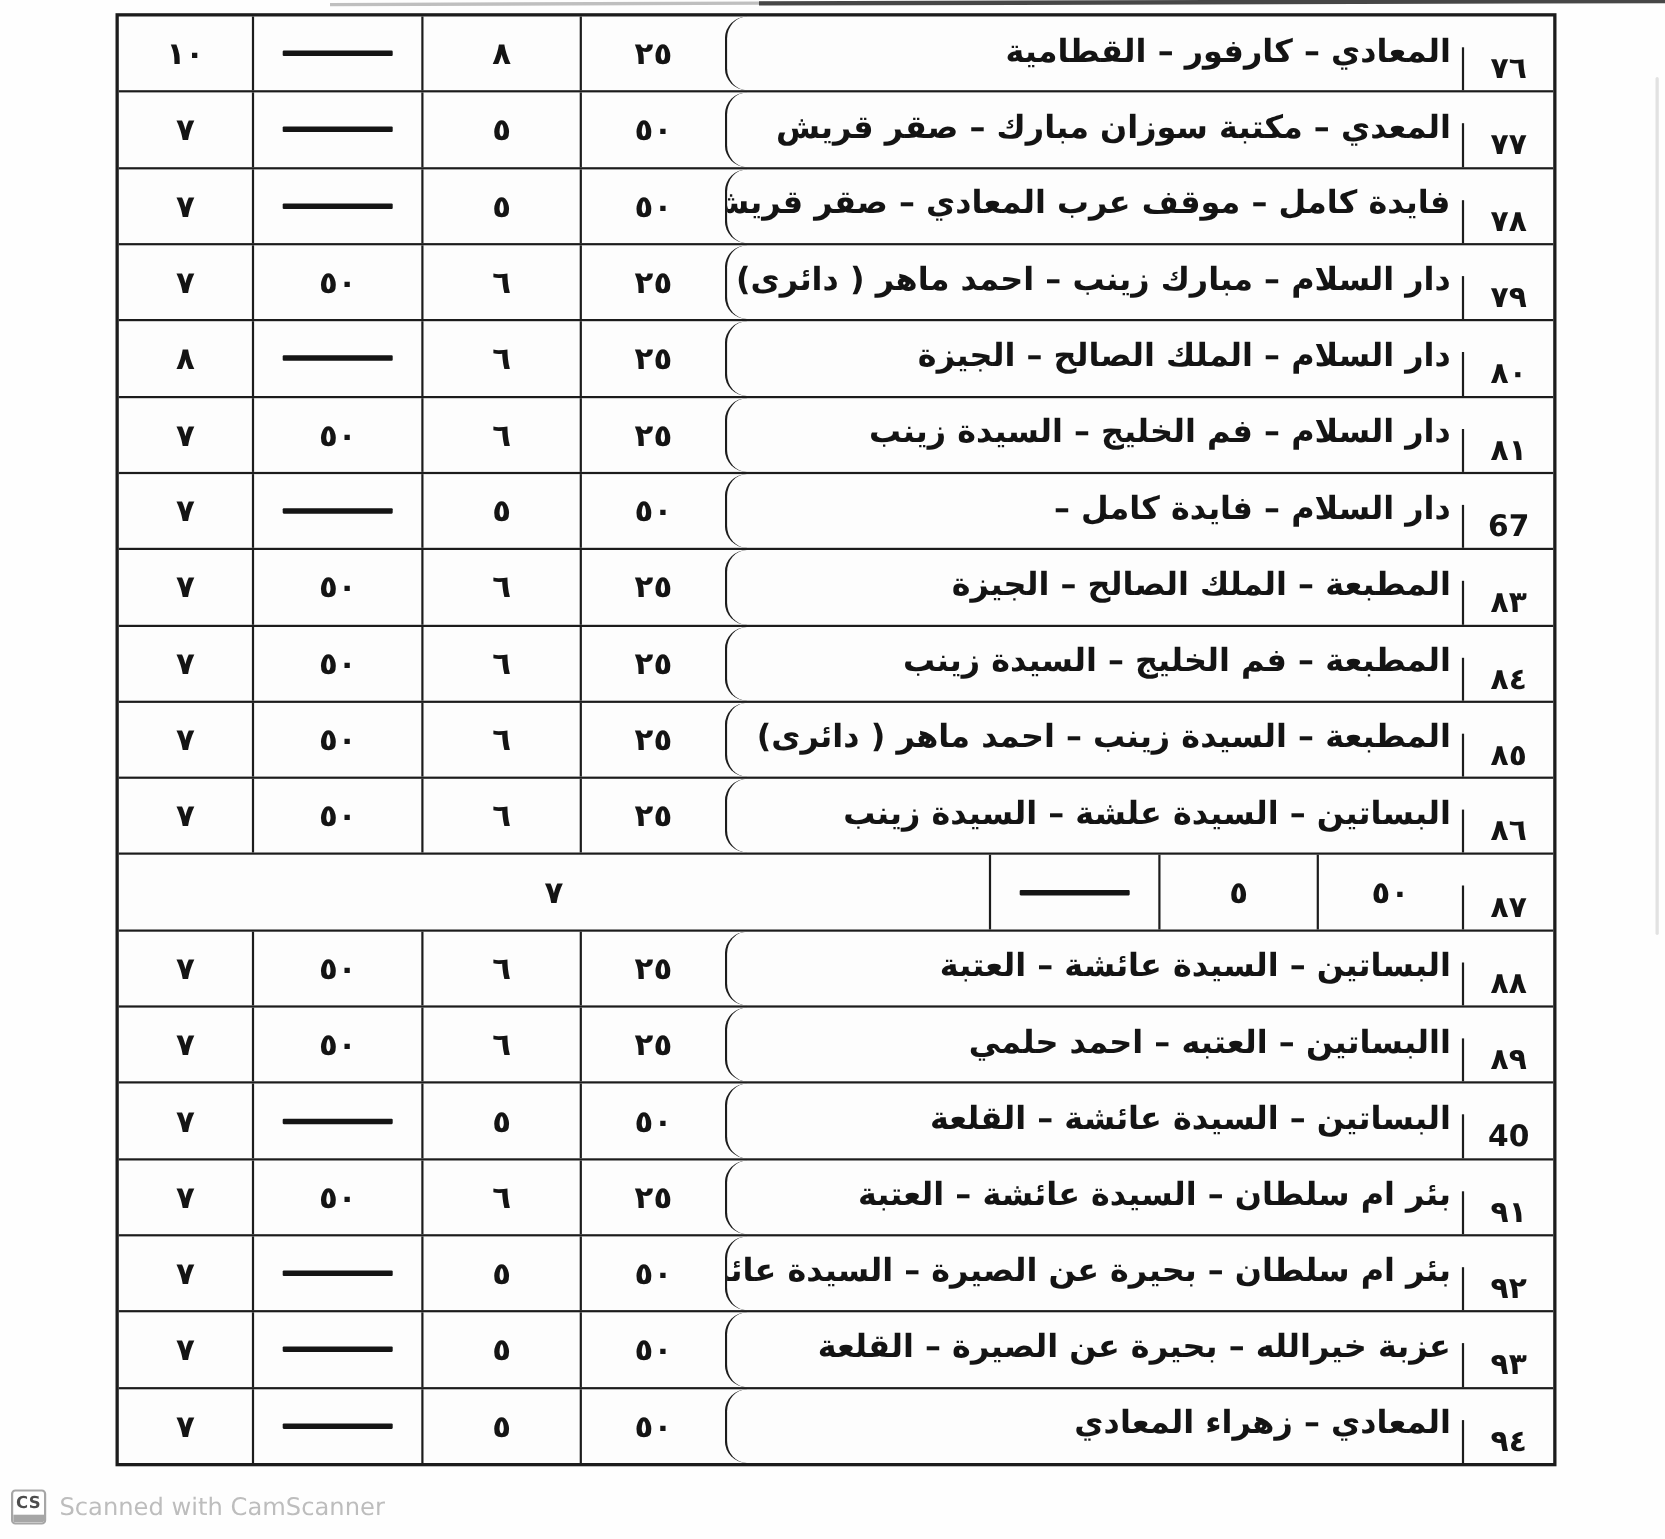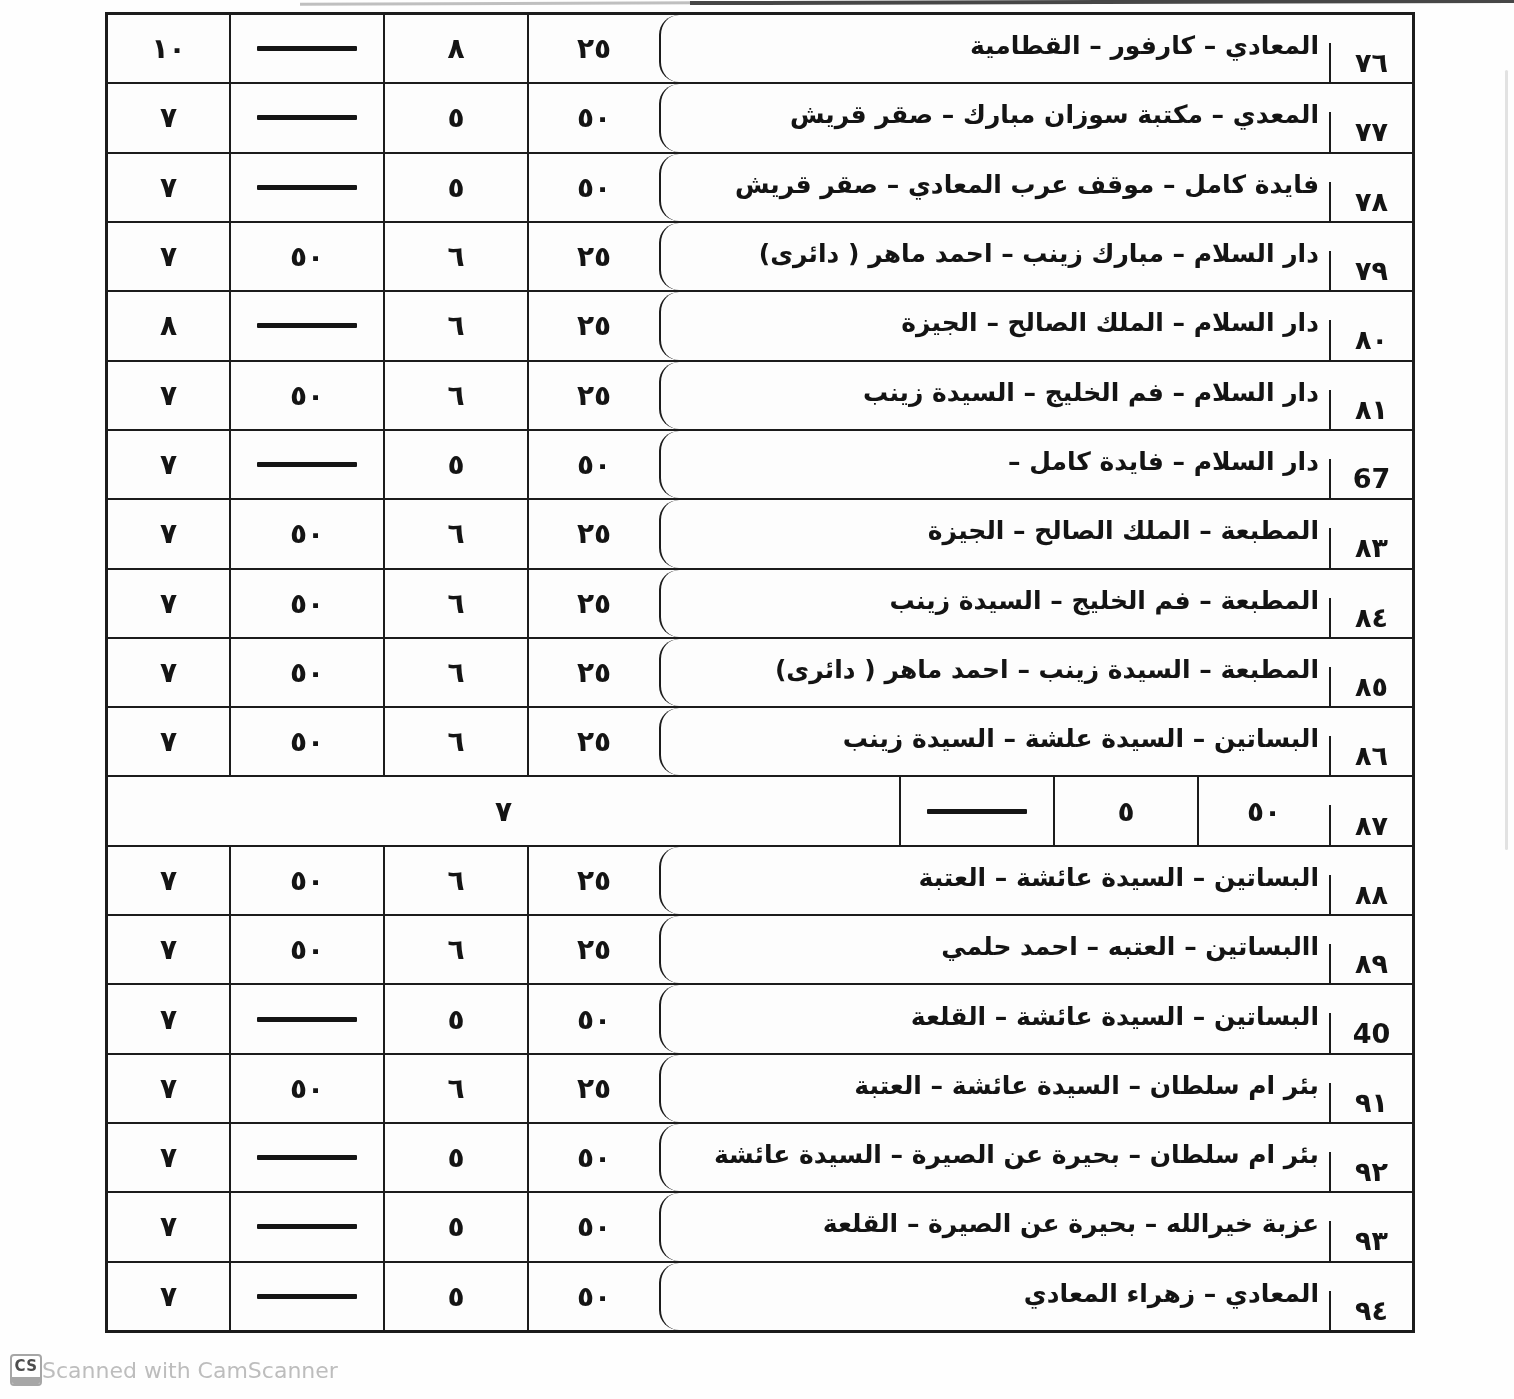--- a/index.html
+++ b/index.html
@@ -50,38 +50,38 @@
   }
   .cell:last-child{border-left:none;}
   .cell.num{
     width:83px;
     font-size:27px;font-weight:700;margin-top:28px;
   }
   .cell.route{
     width:670px;
     justify-content:flex-start;       
     padding:0 10px 6px 6px;
-    font-size:25px;font-weight:700;
+    font-size:29px;font-weight:700;
     text-align:right;
     border-radius:20px;
   }
   .cell.v{font-size:28px;font-weight:700;}
   .cell.v1{width:132px;}
   .cell.v2{width:144px;}
   .cell.v3{width:154px;}
   .cell.v4{flex:1;text-align:center;}
   .dash-mark{
     display:inline-block;
     width:100px;height:5px;
     background:#151515;border-radius:1px;
   }
   
   .footer{
     position:absolute;left:10px;top:1352px;height:36px;
-    display:flex;align-items:center;gap:0;
+    display:flex;align-items:center;gap:12px;
     direction:ltr;
   }
   .cs-icon{
     position:relative;
     width:32px;height:32px;
     box-sizing:border-box;
     border:2px solid #a6a6a6;border-radius:4px;
     background:#ffffff;
     display:flex;align-items:flex-start;justify-content:center;
     overflow:hidden;

